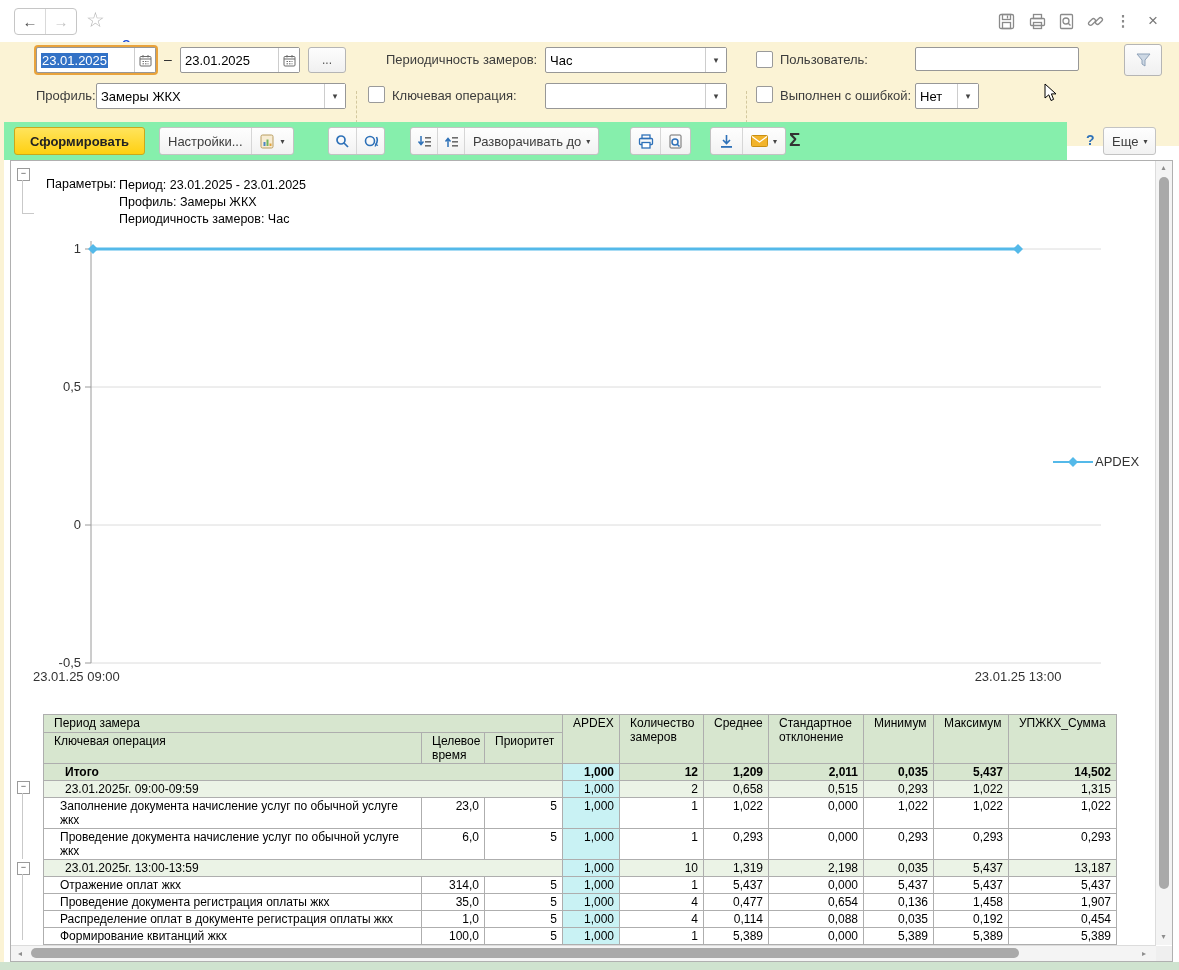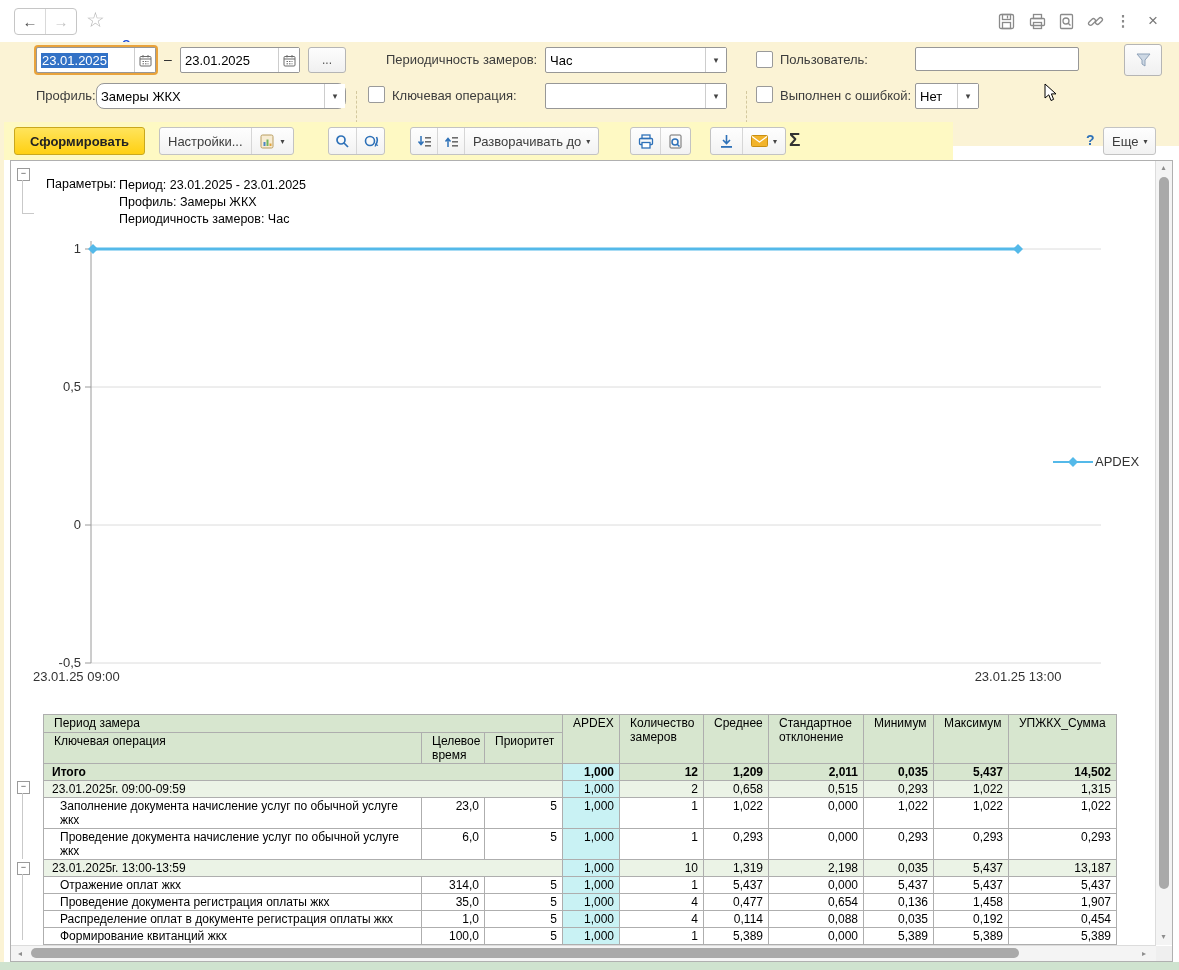--- a/index.html
+++ b/index.html
@@ -34,21 +34,21 @@
   .cal-btn,.dd-btn{width:20px;display:flex;align-items:center;justify-content:center;border-left:1px solid #cdcdcd;background:#fff;}
   .dd-btn{font-size:9px;color:#444;}
   .dash{font-size:14px;color:#333;}
   .mini-btn{background:linear-gradient(#fdfdfd,#f0f0f0);border:1px solid #b5b5b5;border-radius:3px;display:flex;align-items:center;justify-content:center;font-size:12px;color:#555;}
   .cb{width:15px;height:15px;background:#fff;border:1px solid #9a9a9a;border-radius:2px;}
   .vsep{border-left:1px dashed #d3c89e;width:0;height:66px;top:49px;}
   input.real{border:1px solid #979797;border-radius:2px;height:22px;font-size:13px;font-family:"Liberation Sans",sans-serif;padding:0 4px;color:#000;}
   input.real::placeholder{color:#b8b8b8;}
 
   
-  .toolbar{left:0;top:122px;width:953px;height:38px;background:#fef9c3;}
+  .toolbar{left:0;top:122px;width:1067px;height:38px;background:#86efac;}
   .tb-primary{height:26px;background:linear-gradient(#ffe45c,#ffd012);border:1px solid #c9a81e;border-radius:3px;display:flex;align-items:center;justify-content:center;font-size:13px;font-weight:600;color:#222;}
   .tb-group{height:26px;display:flex;border:1px solid #c3c3c3;border-radius:3px;background:linear-gradient(#fefefe,#f2f2f2);align-items:stretch;}
   .tb-cell{display:flex;align-items:center;justify-content:center;padding:0 8px;font-size:13px;color:#3c3c3c;white-space:nowrap;}
   .tb-cell + .tb-cell{border-left:1px solid #d6d6d6;}
   .tb-dd{font-size:8px;color:#444;margin-left:5px;}
   .sigma{font-size:19px;font-weight:600;color:#333;}
   .help-q{font-size:14px;font-weight:bold;color:#2e71b8;}
 
   
   .report{left:10px;top:160px;width:1161px;height:800px;border:1px solid #b0b0b0;background:#fff;}
@@ -62,21 +62,21 @@
   .rpt-table th,.rpt-table td{border:1px solid #aeaeae;padding:1px 4px;vertical-align:top;overflow:hidden;line-height:14px;}
   .rpt-table th{background:#d7e6cf;font-weight:normal;text-align:left;padding-left:10px;}
   .rpt-table tr.h1{height:18px;}
   .rpt-table tr.h2{height:30px;}
   tr.row-total{height:17px;}  tr.row-total td{background:#d7e6cf;font-weight:bold;}
   tr.row-group{height:17px;}  tr.row-group td{background:#ebf3e6;}
   tr.row-detail{height:16px;} tr.row-detail td{background:#fff;}
   .rpt-table td.c-apdex{background:#c9f2f4 !important;margin-left:16px;}
   .rpt-table .num{text-align:right;padding-right:5px;}
   .rpt-table td.c-op{padding-left:16px;}
-  .rpt-table td.c-grp{padding-left:8px;}
+  .rpt-table td.c-grp{padding-left:21px;}
 
   
   .vscroll{right:0;top:0;width:16px;height:784px;background:#f4f4f4;border-left:1px solid #dcdcdc;}
   .hscroll{left:0;bottom:0;width:1145px;height:15px;background:#f4f4f4;border-top:1px solid #dcdcdc;}
   .thumb{background:#a9a9a9;border-radius:5px;}
   .sarrow{color:#8d8d8d;font-size:8px;line-height:8px;text-align:center;}
   .corner{right:0;bottom:0;width:16px;height:15px;background:#efefef;}
 
   .bottom-strip{left:0;top:962px;width:1179px;height:8px;background:#cfe3cf;}
 </style>
@@ -158,21 +158,21 @@
           <line x1="4" y1="1" x2="4" y2="3.5"></line>
           <line x1="9" y1="1" x2="9" y2="3.5"></line>
           <line x1="3.5" y1="7.5" x2="9.5" y2="7.5" stroke-dasharray="1.5 1"></line>
           <line x1="3.5" y1="9.8" x2="9.5" y2="9.8" stroke-dasharray="1.5 1"></line>
         </svg>
     </span>
   </div>
   <div class="abs mini-btn" style="left:308px;top:5px;width:36px;height:24px;">...</div>
 
   <span class="abs flabel" style="left:36px;top:46px;">Профиль:</span>
-  <div class="abs field" style="left:96px;top:41px;width:248px;border-radius:8px;">
+  <div class="abs field" style="left:96px;top:41px;width:248px;">
     <span class="txt">Замеры ЖКХ</span>
     <span class="dd-btn">
         <span>▾</span>
       </span>
   </div>
 
   <div class="abs vsep" style="left:356px;"></div>
 
   <span class="abs flabel" style="left:386px;top:10px;">Периодичность замеров:</span>
   <div class="abs field" style="left:545px;top:5px;width:180px;">

